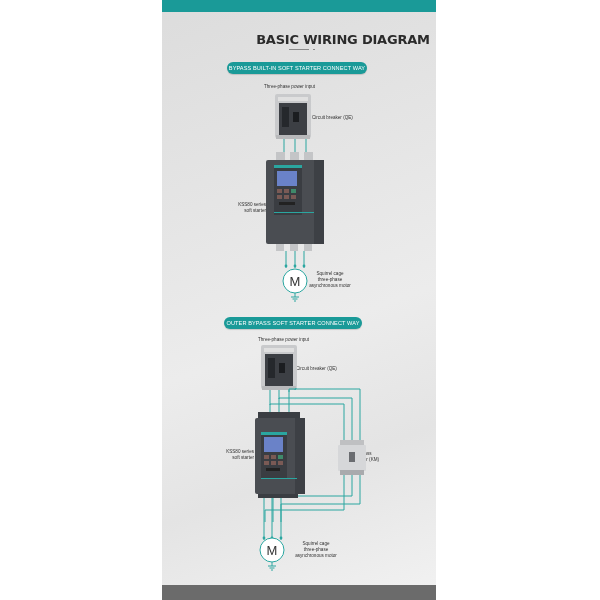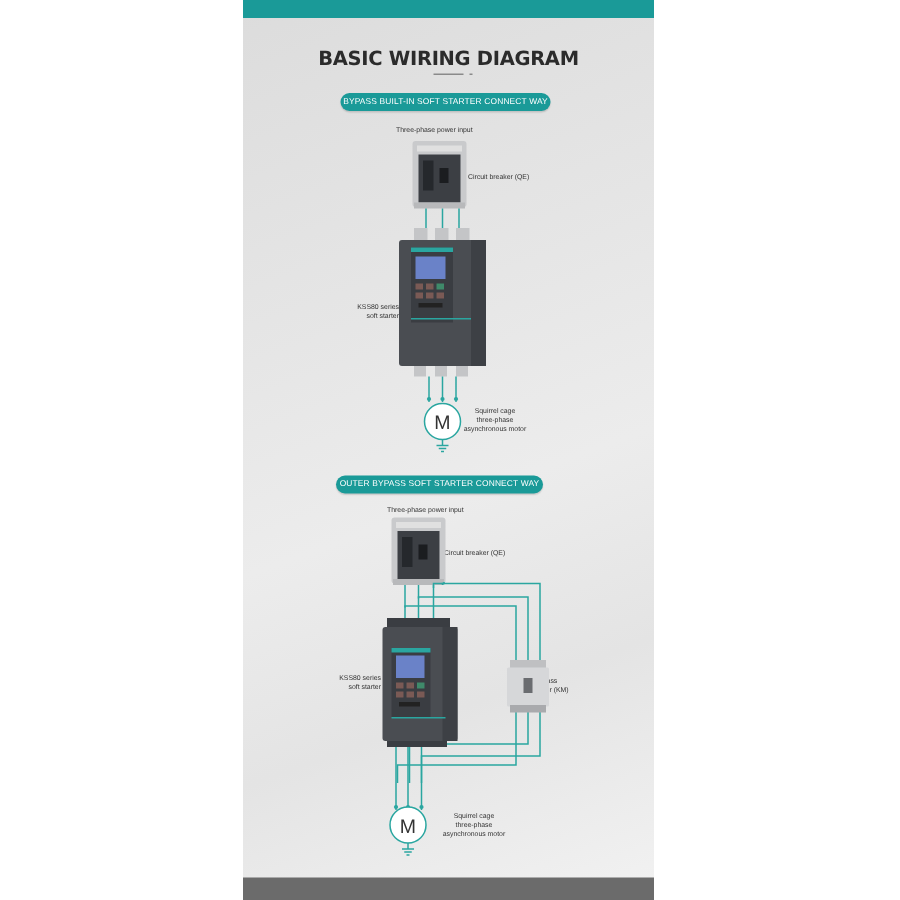--- a/index.html
+++ b/index.html
@@ -11,20 +11,21 @@
     position: absolute; left: 162px; top: 0; width: 274px; height: 600px;
     background: linear-gradient(160deg, #dcdcdc 0%, #e6e6e6 35%, #ececec 55%, #e4e4e4 75%, #f2f2f2 100%);
     overflow: hidden;
   }
   .topbar { position: absolute; left: 0; top: 0; width: 274px; height: 12px; background: #1a9a98; }
   .bottombar { position: absolute; left: 0; top: 585px; width: 274px; height: 15px; background: #6b6b6b; }
   .title {
     position: absolute; left: 0; top: 32px; width: 274px; text-align: center;
     font-family: "DejaVu Sans", sans-serif; font-weight: bold; font-size: 13px; color: #2b2b2b;
     letter-spacing: -0.2px;
+    padding-left: 44px;
   }
   .title-divider {
     position: absolute; left: 127px; top: 49px; width: 20px; height: 1px; background: #8a8a8a;
   }
   .title-divider::after { content: ""; position: absolute; left: 24px; top: 0; width: 2px; height: 1px; background: #8a8a8a; }
   .pill {
     position: absolute; height: 12px; border-radius: 6px; background: #1a9a98;
     color: #ffffff; font-size: 5.6px; line-height: 12px; text-align: center; letter-spacing: 0.1px;
     box-shadow: 0 1px 1px rgba(0,0,0,0.15);
   }

